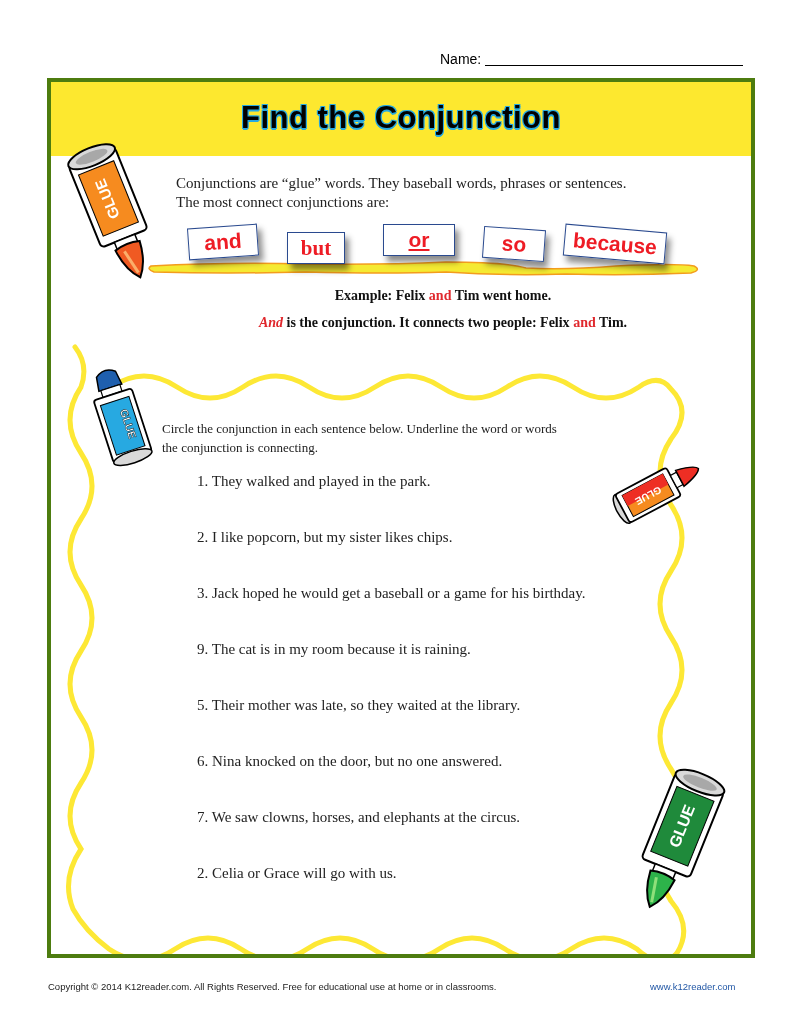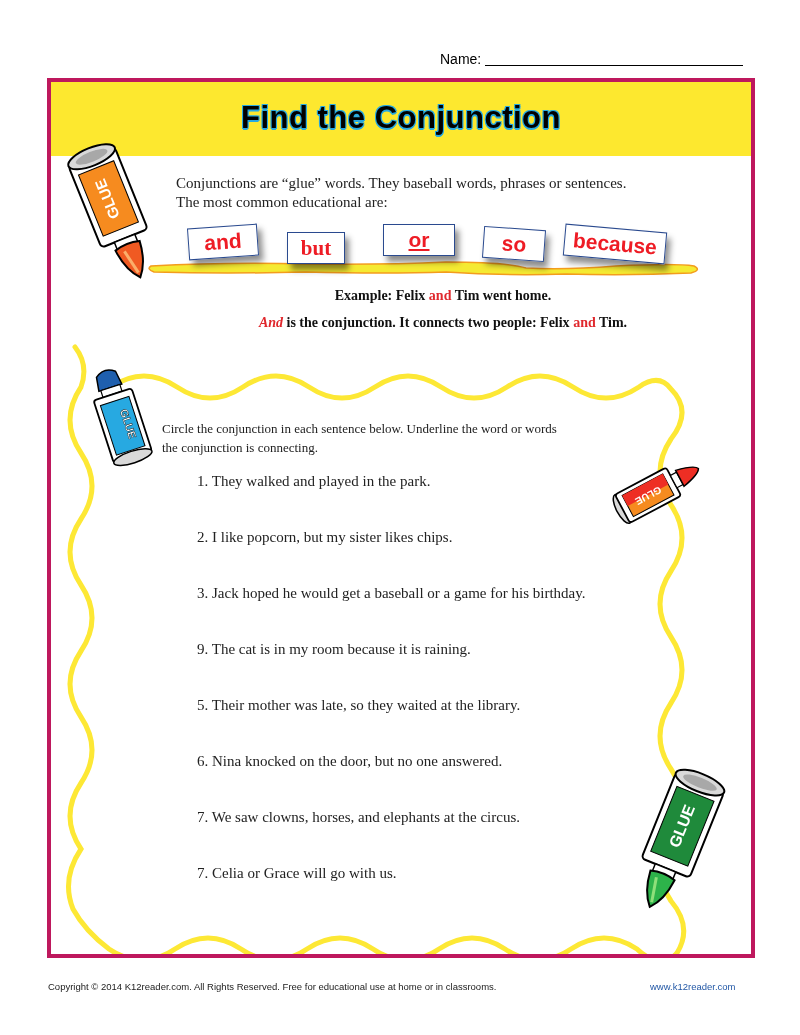--- a/index.html
+++ b/index.html
@@ -4,21 +4,21 @@
 <style>
   html, body { margin: 0; padding: 0; background: #ffffff; }
   body { width: 800px; height: 1035px; position: relative; overflow: hidden; }
   .abs { position: absolute; }
   .sans { font-family: "Liberation Sans", "DejaVu Sans", sans-serif; }
   .serif { font-family: "Liberation Serif", "DejaVu Serif", serif; }
 
   #name-line { left: 440px; top: 51px; font-size: 14px; color: #000; white-space: nowrap; }
   #name-line .blank { display: inline-block; width: 258px; border-bottom: 1px solid #000; height: 14px; vertical-align: -2px; margin-left: 4px; }
 
-  #frame { left: 47px; top: 78px; width: 700px; height: 872px; border: 4px solid #be185d; background: #fff; box-sizing: content-box; }
+  #frame { left: 47px; top: 78px; width: 700px; height: 872px; border: 4px solid #4d7c0f; background: #fff; box-sizing: content-box; }
   #banner { left: 0; top: 0; width: 700px; height: 74px; background: #fde82f; }
   #title { left: 0; top: 18px; width: 700px; text-align: center; font-size: 31px; font-weight: bold; color: #000;
            letter-spacing: 0.5px;
            text-shadow: -1px -1px 0 #27a9e1, 1px -1px 0 #27a9e1, -1px 1px 0 #27a9e1, 1px 1px 0 #27a9e1, 0 2px 0 #27a9e1; }
 
   .intro { left: 125px; font-size: 15px; color: #222; line-height: 19px; }
 
   .word-card { background: #fff; border: 1.5px solid #2a4a8f; box-shadow: 4px 6px 6px rgba(0,0,0,0.45);
                color: #ee1c25; font-weight: bold; font-size: 21px; text-align: center; line-height: 30px; height: 30px; }
 
@@ -51,21 +51,21 @@
       <ellipse cx="49" cy="20" rx="17" ry="5" fill="#a8a8a8"></ellipse>
       <rect x="30" y="32" width="38" height="66" fill="#f68b1f" stroke="#000" stroke-width="1"></rect>
       <text x="53" y="65" transform="rotate(-90 53 65)" font-family="Liberation Sans, sans-serif" font-weight="bold" font-size="15" fill="#fff" text-anchor="middle">GLUE</text>
       <rect x="38" y="108" width="22" height="8" fill="#fff" stroke="#000" stroke-width="1.5"></rect>
       <path d="M36 116 Q49 112 62 116 Q60 138 49 150 Q38 138 36 116 Z" fill="#f05a22" stroke="#000" stroke-width="2"></path>
       <path d="M44 120 Q47 135 49 145" stroke="#fbae6a" stroke-width="3" fill="none"></path>
     </g>
   </svg>
 
   <div class="abs intro serif" style="top:92px;">Conjunctions are “glue” words. They baseball words, phrases or sentences.</div>
-  <div class="abs intro serif" style="top:111px;">The most common educational are:</div>
+  <div class="abs intro serif" style="top:111px;">The most connect conjunctions are:</div>
 
   <svg class="abs" style="left:95px; top:168px;" width="560" height="30" viewBox="0 0 560 30">
     <path d="M5 16 Q80 12 160 14 Q240 15 300 12 Q360 12 380 18 Q420 20 470 16 Q530 13 548 16 Q556 20 545 23 Q480 26 420 24 Q360 26 300 22 Q240 24 160 22 Q80 24 8 22 Q0 19 5 16 Z" fill="#f5ea32" stroke="#f39c1e" stroke-width="1.5"></path>
   </svg>
 
   <div class="abs word-card sans" style="left:137px; top:144px; width:68px; transform:rotate(-4deg);">and</div>
   <div class="abs word-card sans" style="left:236px; top:150px; width:56px;font-family:Liberation Serif, serif;">but</div>
   <div class="abs word-card sans" style="left:332px; top:142px; width:70px;text-decoration:underline;">or</div>
   <div class="abs word-card sans" style="left:432px; top:146px; width:60px; transform:rotate(4deg);">so</div>
   <div class="abs word-card sans" style="left:513px; top:146px; width:100px; transform:rotate(5deg);">because</div>
@@ -101,21 +101,21 @@
     <div>the conjunction is connecting.</div>
   </div>
 
   <div class="abs sentence serif" style="top:391px;">1. They walked and played in the park.</div>
   <div class="abs sentence serif" style="top:447px;">2. I like popcorn, but my sister likes chips.</div>
   <div class="abs sentence serif" style="top:503px;">3. Jack hoped he would get a baseball or a game for his birthday.</div>
   <div class="abs sentence serif" style="top:559px;">9. The cat is in my room because it is raining.</div>
   <div class="abs sentence serif" style="top:615px;">5. Their mother was late, so they waited at the library.</div>
   <div class="abs sentence serif" style="top:671px;">6. Nina knocked on the door, but no one answered.</div>
   <div class="abs sentence serif" style="top:727px;">7. We saw clowns, horses, and elephants at the circus.</div>
-  <div class="abs sentence serif" style="top:783px;">7. Celia or Grace will go with us.</div>
+  <div class="abs sentence serif" style="top:783px;">2. Celia or Grace will go with us.</div>
 
   <svg class="abs" style="left:555px; top:374px;" width="100" height="70" viewBox="0 0 100 70">
     <g transform="rotate(-28 50 35)">
       <ellipse cx="12" cy="35" rx="6" ry="16" fill="#d9d9d9" stroke="#000" stroke-width="1.5"></ellipse>
       <rect x="12" y="19" width="58" height="32" rx="3" fill="#fff" stroke="#000" stroke-width="1.8"></rect>
       <rect x="18" y="23" width="46" height="24" fill="#f68b1f" stroke="#000" stroke-width="1"></rect>
       <rect x="18" y="23" width="46" height="12" fill="#ee2e24"></rect>
       <text x="41" y="32" transform="rotate(180 41 32)" font-family="Liberation Sans, sans-serif" font-weight="bold" font-size="10" fill="#fff" text-anchor="middle">GLUE</text>
       <rect x="70" y="28" width="7" height="14" fill="#fff" stroke="#000" stroke-width="1.2"></rect>
       <path d="M77 26 Q96 30 98 35 Q96 40 77 44 Z" fill="#ee2e24" stroke="#000" stroke-width="1.5"></path>

